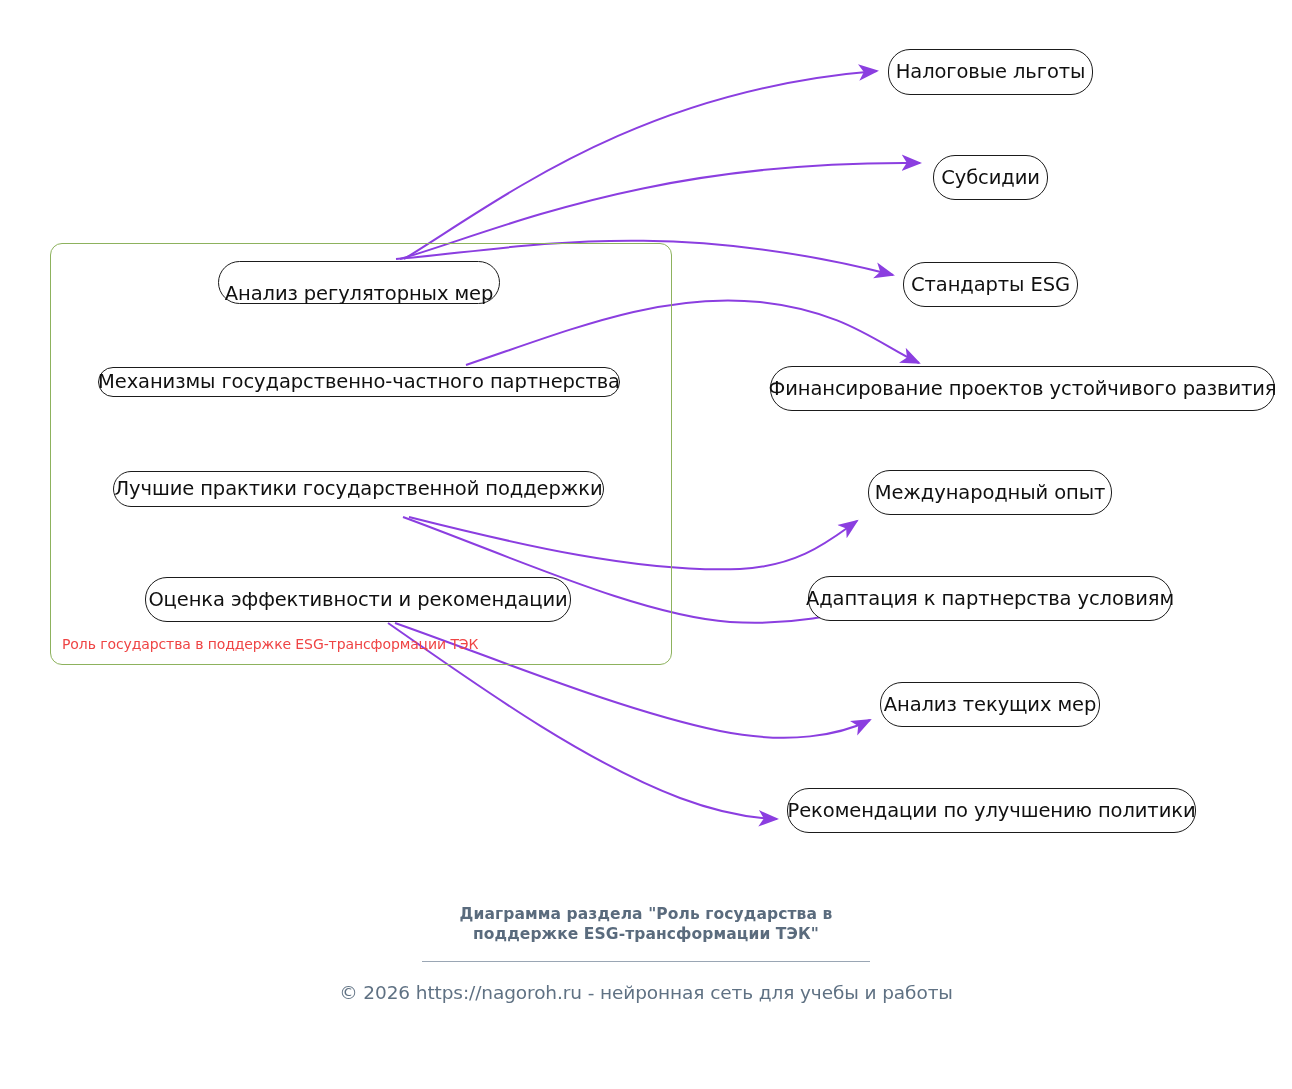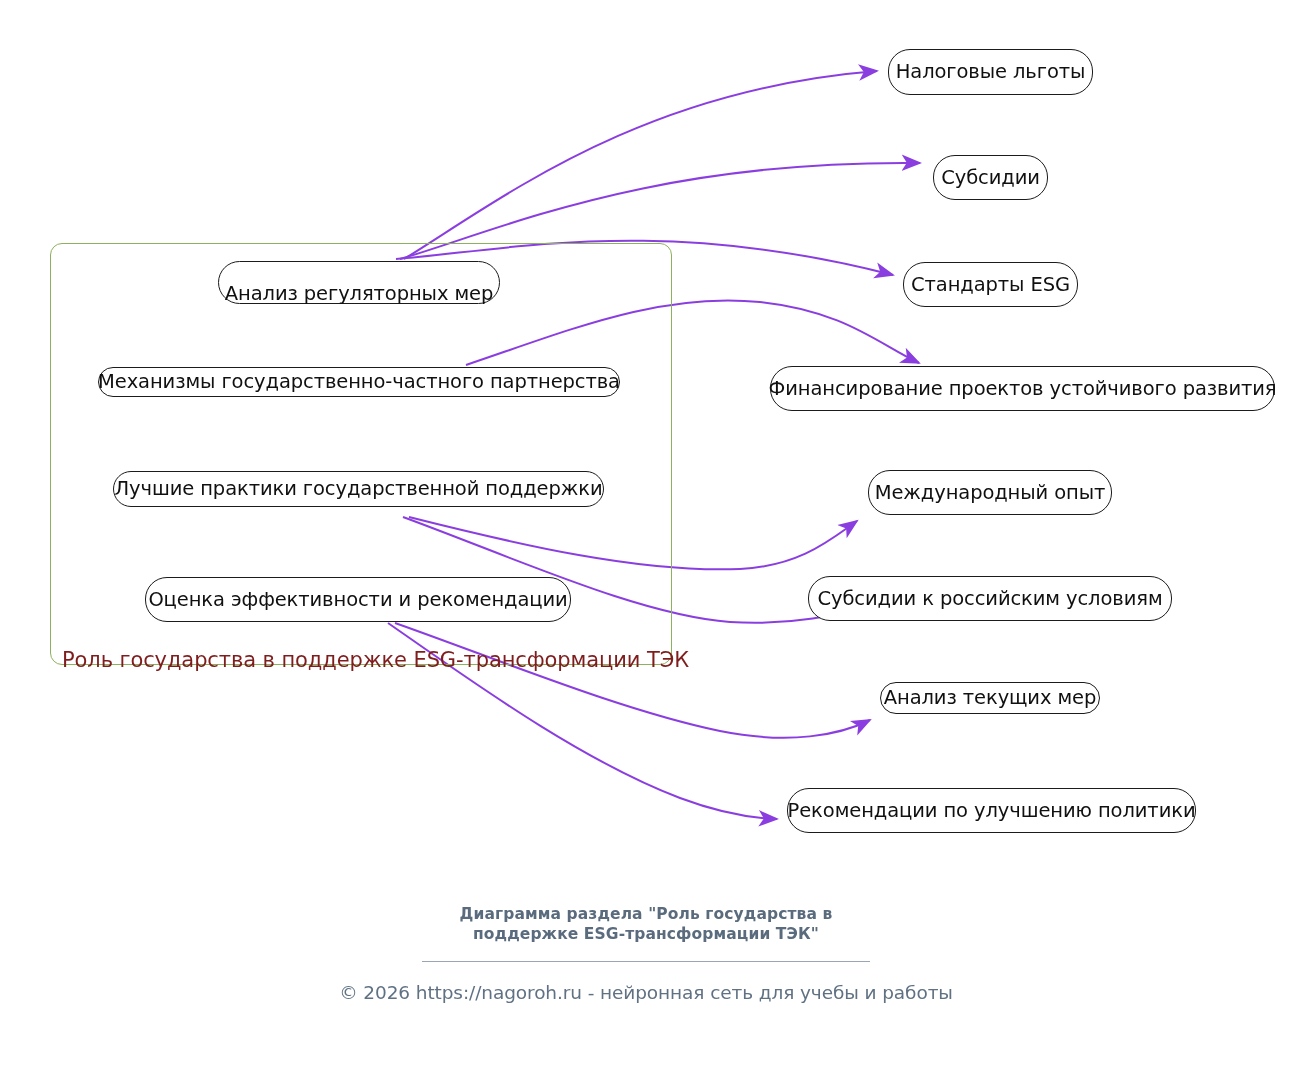--- a/index.html
+++ b/index.html
@@ -40,27 +40,26 @@
   .cluster {
     position: absolute;
     border: 1.6px solid #8db25d;
     border-radius: 12px;
     background: transparent;
     box-sizing: border-box;
     z-index: 2;
   }
   .cluster-label {
     position: absolute;
-    font-size: 21px;
-    color: #7f1d1d;
+    font-size: 14px;
+    color: #ef4444;
     white-space: nowrap;
     letter-spacing: -0.1px;
     z-index: 4;
     background: transparent;
-    margin-top: 12px;
   }
 
   
   .node {
     position: absolute;
     box-sizing: border-box;
     border: 1.7px solid #1b1b1b;
     border-radius: 22px;
     background: #ffffff;
     display: flex;
@@ -156,23 +155,23 @@
       <div class="node" style="left: 903px; top: 262px; width: 175px; height: 45px; border-color: rgb(27, 27, 27);">
         <span>Стандарты ESG</span>
       </div>
       <div class="node" style="left: 738px; top: 366px; width: 505px; height: 45px; border-color: rgb(27, 27, 27); margin-left: 32px;">
         <span>Финансирование проектов устойчивого развития</span>
       </div>
       <div class="node" style="left: 868px; top: 470px; width: 244px; height: 45px; border-color: rgb(27, 27, 27);">
         <span>Международный опыт</span>
       </div>
       <div class="node" style="left: 808px; top: 576px; width: 364px; height: 45px; border-color: rgb(27, 27, 27);">
-        <span>Субсидии к российским условиям</span>
+        <span>Адаптация к партнерства условиям</span>
       </div>
-      <div class="node" style="left: 880px; top: 682px; width: 220px; height: 32px; border-color: rgb(27, 27, 27);">
+      <div class="node" style="left: 880px; top: 682px; width: 220px; height: 45px; border-color: rgb(27, 27, 27);">
         <span>Анализ текущих мер</span>
       </div>
       <div class="node" style="left: 787px; top: 788px; width: 409px; height: 45px; border-color: rgb(27, 27, 27);">
         <span>Рекомендации по улучшению политики</span>
       </div>
     </div>
 
   <div id="footer">
     <div id="footer-title">Диаграмма раздела "Роль государства в поддержке ESG-трансформации ТЭК"</div>
     <div id="footer-rule"></div>

